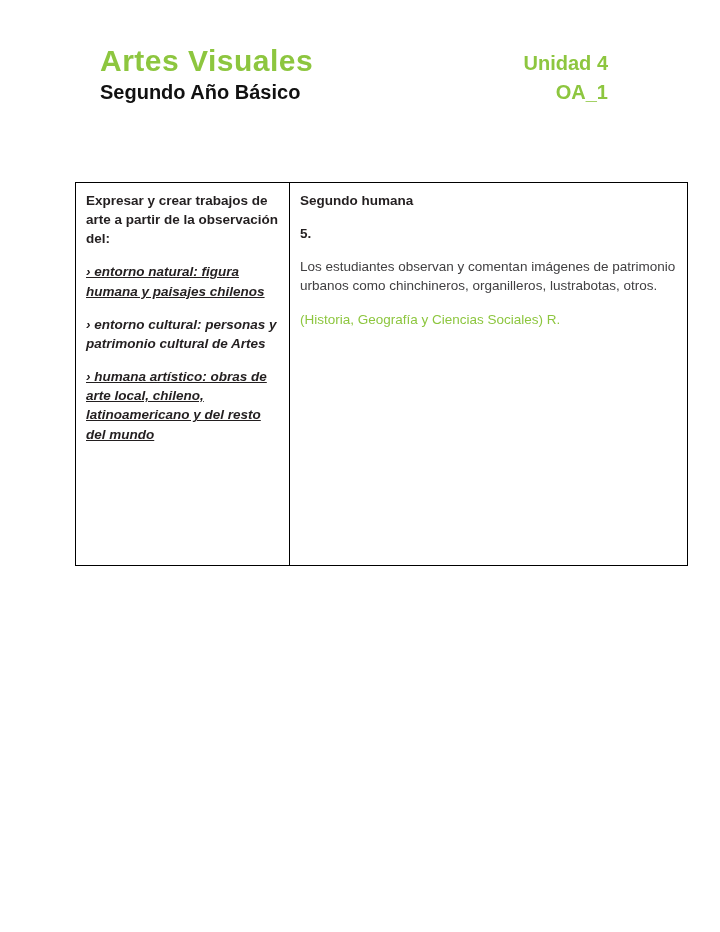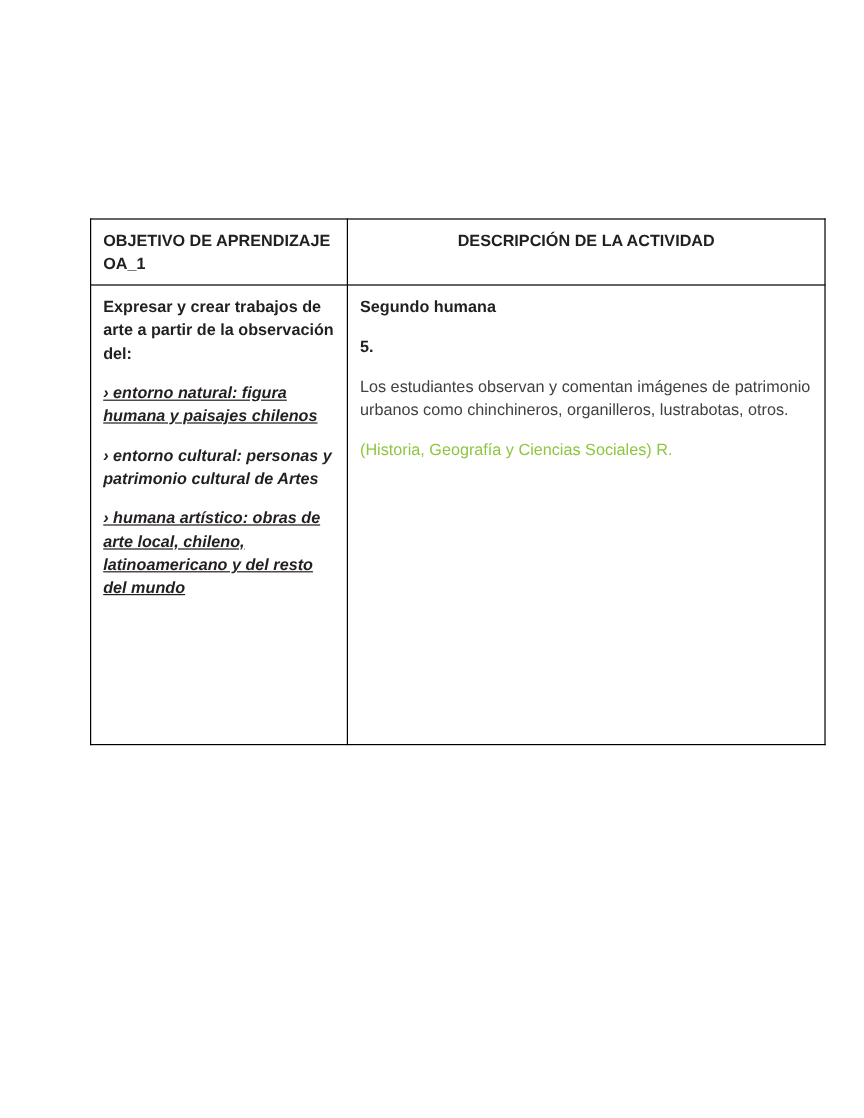--- a/index.html
+++ b/index.html
@@ -95,28 +95,34 @@
   .act-title { font-weight: bold; margin: 0 0 14px 0; color: #231F20; }
   .act-number { font-weight: bold; margin: 0 0 14px 0; color: #231F20; }
   .act-desc { margin: 0 0 14px 0; color: #414042; font-weight: normal; }
   .act-note { color: #8DC63F; font-weight: normal; margin: 0; }
 </style>
 </head>
 <body>
 
 <div class="page">
 
+  <div class="doc-header">
+    <div class="left">
+      <div class="doc-title">Artes Visuales</div>
+      <div class="doc-subtitle">Segundo Año Básico</div>
+    </div>
+    <div class="right">
+      <div class="doc-unit">Unidad 4</div>
+      <div class="doc-oa">OA_1</div>
+    </div>
+  </div>
 
 
   <table class="activity-table">
     <tbody>
-        <tr class="header-row">
-      <td class="col-objective th-cell th-left">OBJETIVO DE APRENDIZAJE OA_1</td>
-      <td class="col-description th-cell th-center">DESCRIPCIÓN DE LA ACTIVIDAD</td>
-    </tr>
     <tr class="body-row">
       <td class="col-objective">
         <p class="obj-para">Expresar y crear trabajos de arte a partir de la observación del:</p>
         <p class="obj-item underlined">› entorno natural: figura humana y paisajes chilenos</p>
         <p class="obj-item">› entorno cultural: personas y patrimonio cultural de Artes</p>
         <p class="obj-item underlined">› humana artístico: obras de arte local, chileno, latinoamericano y del resto del mundo</p>
       </td>
       <td class="col-description">
         <p class="act-title">Segundo humana</p>
         <p class="act-number">5.</p>

